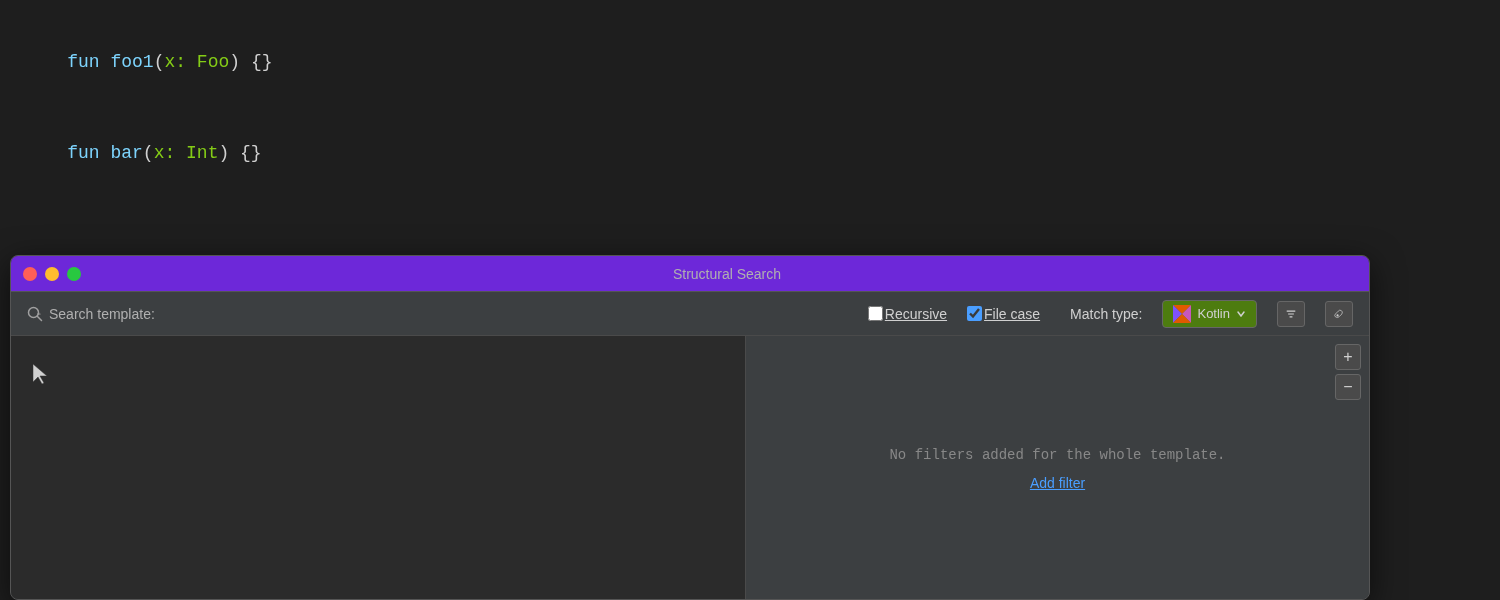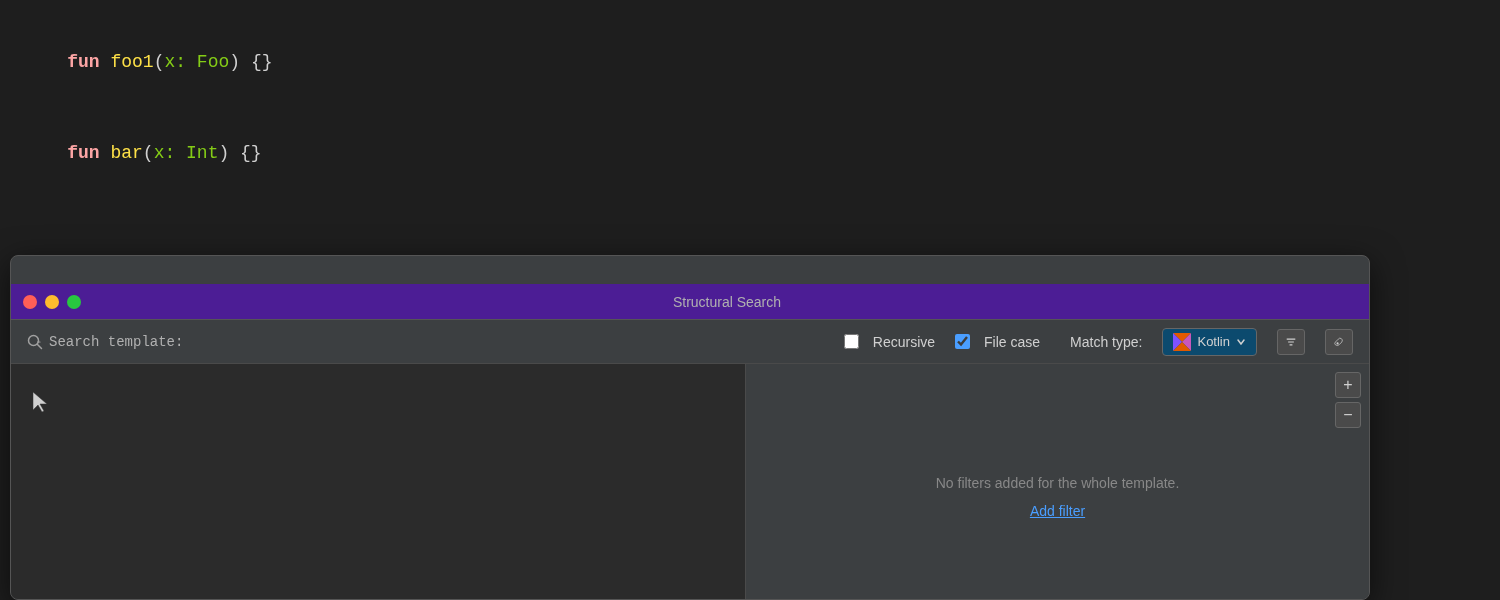--- a/index.html
+++ b/index.html
@@ -23,48 +23,47 @@
       background: #1e1e1e;
       padding: 16px 24px;
       line-height: 1.7;
       font-size: 18px;
     }
 
     .code-line {
       white-space: pre;
     }
 
-    .kw { color: #fca5a5; font-weight: bold; }
-    .fn { color: #fde047; }
+    .kw { color: #7dd3fc; font-weight: normal; }
+    .fn { color: #7dd3fc; }
     .cls { color: #e8bf6a; }
     .param { color: #84cc16; }
     .punc { color: #d0d0d0; }
 
     
     .dialog {
       position: absolute;
       top: 255px;
       left: 10px;
       width: 1360px;
       height: 345px;
       background: #3c3f41;
       border-radius: 8px;
       border: 1px solid #555;
       box-shadow: 0 8px 32px rgba(0,0,0,0.6);
       overflow: hidden;
     }
 
     .dialog-titlebar {
-      background: #4c1d95;
+      background: #6d28d9;
       height: 36px;
       display: flex;
       align-items: center;
       padding: 0 12px;
       border-bottom: 1px solid #555;
-      margin-top: 28px;
     }
 
     .traffic-lights {
       display: flex;
       gap: 8px;
       margin-right: 16px;
     }
 
     .tl {
       width: 14px;
@@ -93,54 +92,55 @@
       padding: 0 16px;
       gap: 20px;
       border-bottom: 1px solid #4a4a4a;
     }
 
     .search-icon-label {
       display: flex;
       align-items: center;
       gap: 6px;
       color: #b0b0b0;
-      font-family: Liberation Mono, monospace;
+      font-family: Liberation Sans, sans-serif;
       font-size: 14px;
     }
 
     .toolbar-spacer { flex: 1; }
 
     .checkbox-group {
       display: flex;
       align-items: center;
-      gap: 14px;
-      font-family: -apple-system, BlinkMacSystemFont, 'Segoe UI', sans-serif;
-      font-size: 14px;
-      color: #d0d0d0;
+      gap: 2px;
+      font-family: -apple-system, BlinkMacSystemFont, 'Segoe UI', sans-serif;
+      font-size: 14px;
+      color: #d0d0d0;
+      text-decoration: underline;
     }
 
     .checkbox-group input[type=checkbox] {
       width: 15px;
       height: 15px;
       accent-color: #4a9eff;
       cursor: pointer;
     }
 
     .file-type-label {
       color: #d0d0d0;
       font-family: -apple-system, BlinkMacSystemFont, 'Segoe UI', sans-serif;
       font-size: 14px;
       margin-left: 10px;
     }
 
     .file-type-btn {
       display: flex;
       align-items: center;
       gap: 6px;
-      background: #0c4a6e;
+      background: #4d7c0f;
       border: 1px solid #666;
       border-radius: 4px;
       padding: 4px 10px;
       cursor: pointer;
       color: #d0d0d0;
       font-family: -apple-system, BlinkMacSystemFont, 'Segoe UI', sans-serif;
       font-size: 13px;
     }
 
     .toolbar-btn {
@@ -203,21 +203,21 @@
       display: flex;
       align-items: center;
       justify-content: center;
       cursor: pointer;
       font-size: 16px;
       font-weight: 300;
     }
 
     .no-filters-text {
       color: #888;
-      font-family: Liberation Sans, sans-serif;
+      font-family: Liberation Mono, monospace;
       font-size: 14px;
       text-align: right;
     }
 
     .add-filter-link {
       color: #4a9eff;
       font-family: -apple-system, BlinkMacSystemFont, 'Segoe UI', sans-serif;
       font-size: 14px;
       text-decoration: underline;
       cursor: pointer;

